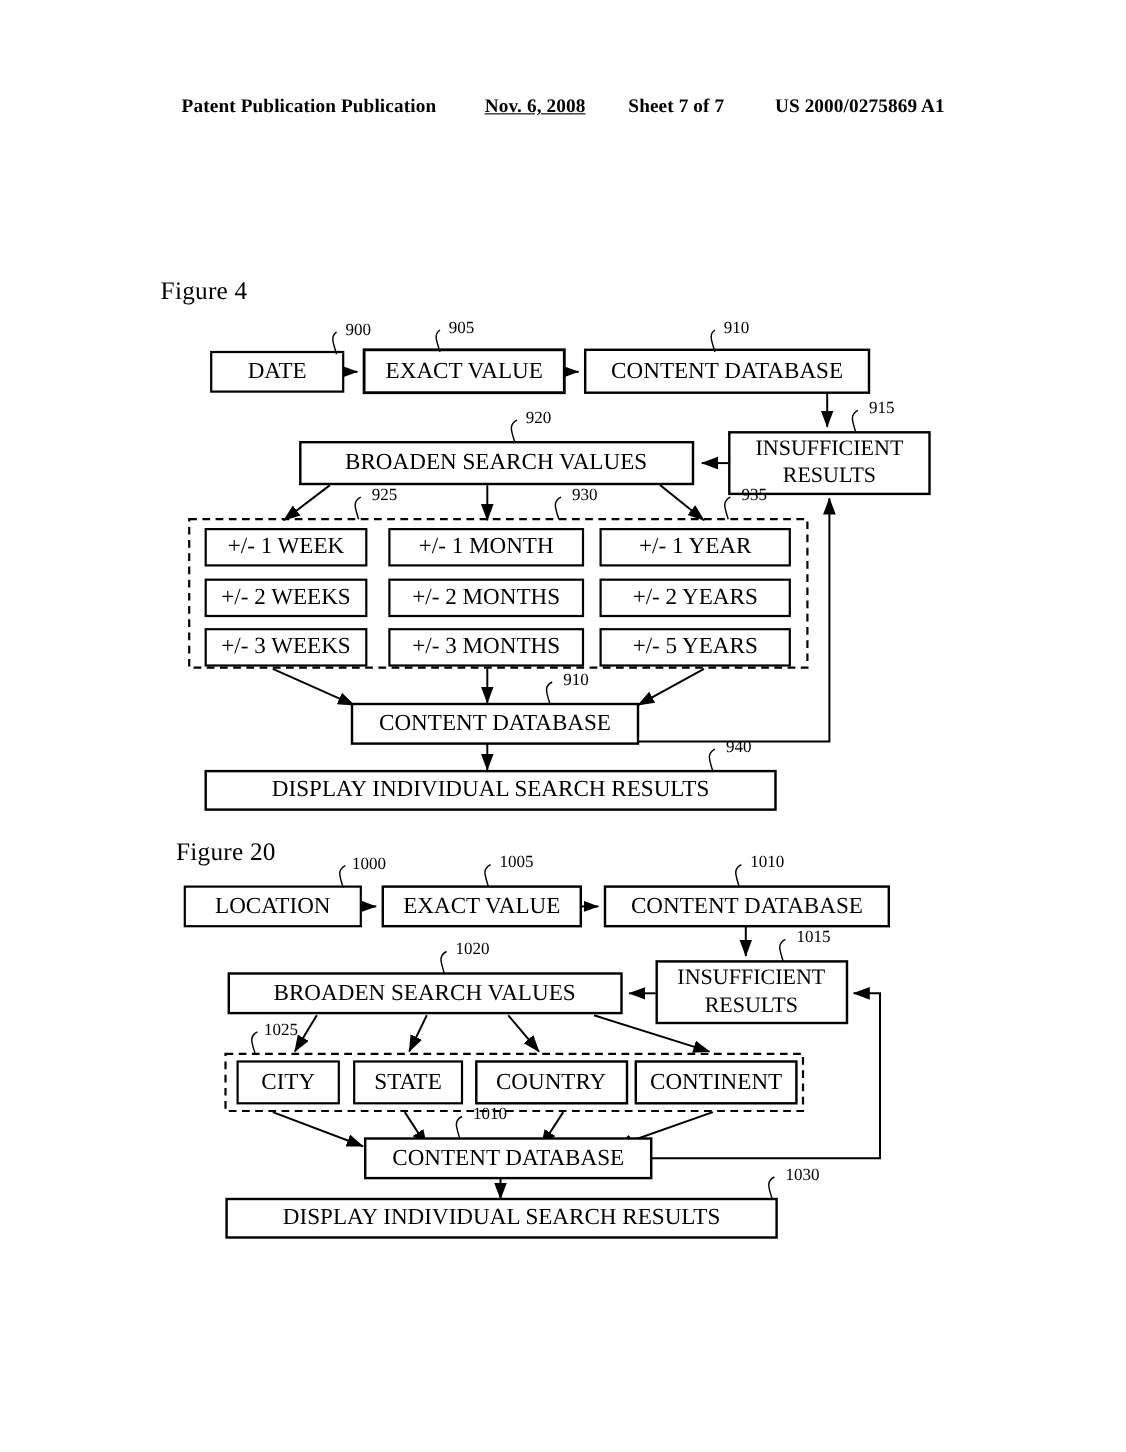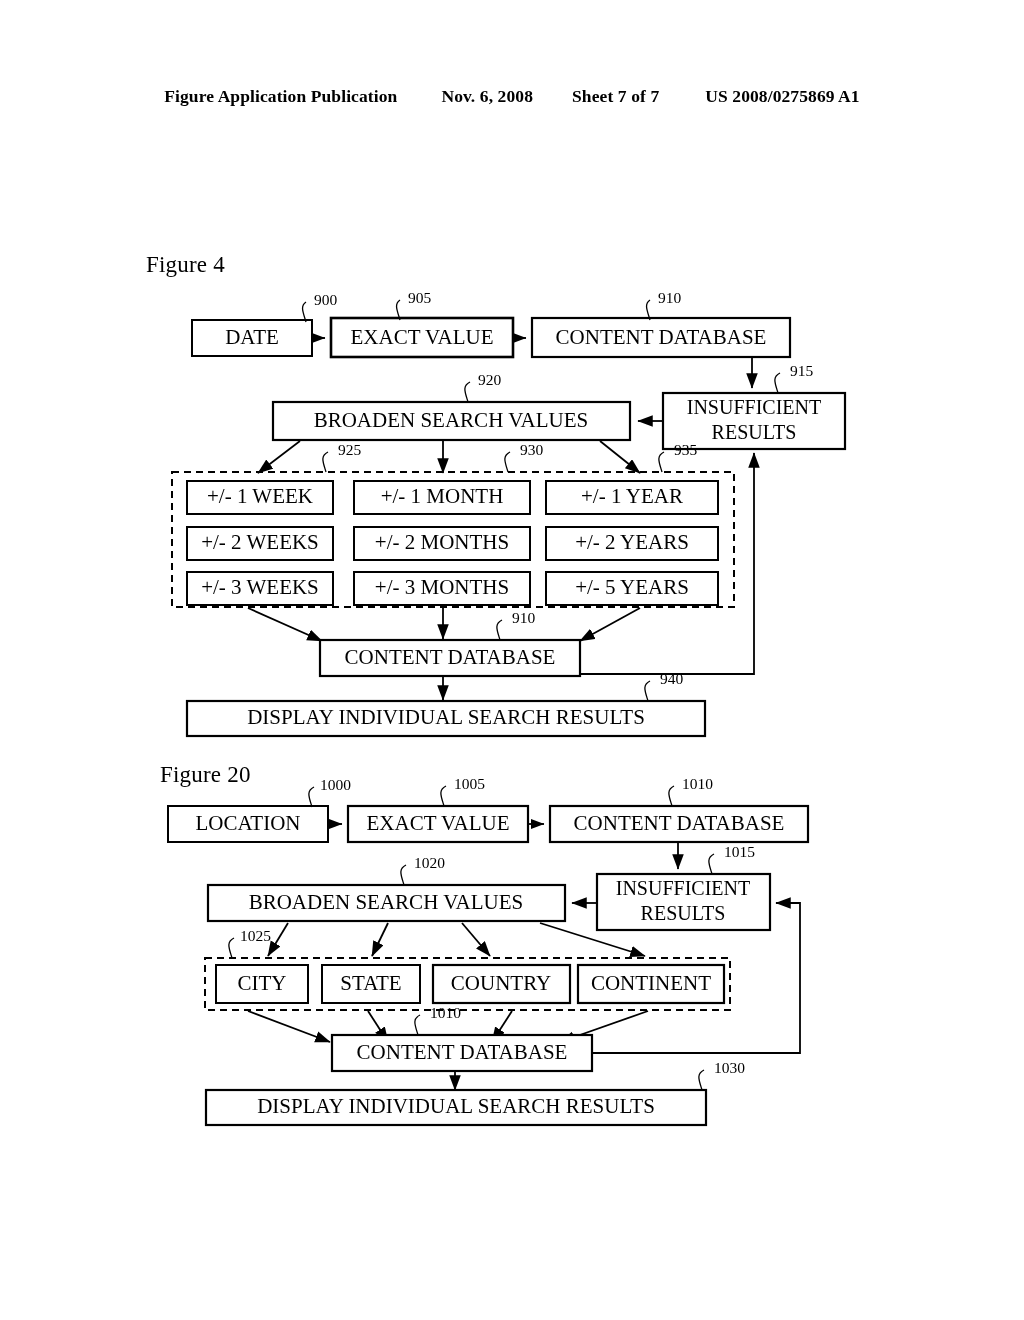--- a/index.html
+++ b/index.html
@@ -5,21 +5,21 @@
   html,body{margin:0;padding:0;background:#ffffff;}
   body{width:1024px;height:1320px;font-family:"Liberation Serif",serif;color:#000;}
   #page{position:relative;width:1024px;height:1320px;overflow:hidden;background:#fff;}
 
   
   #hdr{position:absolute;left:0;top:86px;width:1024px;
        display:flex;justify-content:center;align-items:baseline;
        font-family:"Liberation Serif",serif;font-weight:bold;font-size:17.5px;
        letter-spacing:.1px;white-space:nowrap;}
   #hdr .h-pub{margin-right:44px;}
-  #hdr .h-date{margin-right:14px;}
+  #hdr .h-date{margin-right:14px;text-decoration:underline;}
   #hdr .h-sheet{margin-right:46px;margin-left:25px;}
   #hdr .h-num{}
 
   
   .fig-caption{position:absolute;font-family:"Liberation Serif",serif;
                font-size:23px;letter-spacing:.2px;white-space:nowrap;}
 
   
   #diagram{position:absolute;left:0;top:0;width:1024px;height:1320px;}
   .box-txt{font-family:"Liberation Serif",serif;font-size:21px;
@@ -31,24 +31,24 @@
   rect.group{fill:none;stroke:#000000;stroke-dasharray:7 5;stroke-width:2;}
   path.conn,line.conn{stroke:#000;fill:none;}
   path.lead{stroke:#000;fill:none;stroke-width:1.3;}
 </style>
 </head>
 <body>
 
 <div id="page">
 
   <div id="hdr">
-    <span class="h-pub">Figure Application Publication</span>
+    <span class="h-pub">Patent Publication Publication</span>
     <span class="h-date">Nov. 6, 2008</span>
     <span class="h-sheet">Sheet 7 of 7</span>
-    <span class="h-num">US 2008/0275869 A1</span>
+    <span class="h-num">US 2000/0275869 A1</span>
   </div>
 
   <div class="fig-caption" style="left:146px;top:252px;">Figure 4</div>
   <div class="fig-caption" style="left:160px;top:762px;">Figure 20</div>
 
   <svg id="diagram" viewBox="0 0 1024 1320">
     <defs>
       <marker id="ah" markerWidth="9" markerHeight="9" refX="8.2" refY="3.2" orient="auto" markerUnits="strokeWidth">
         <path d="M0,0 L8.6,3.2 L0,6.4 z" fill="#000"></path>
       </marker>

